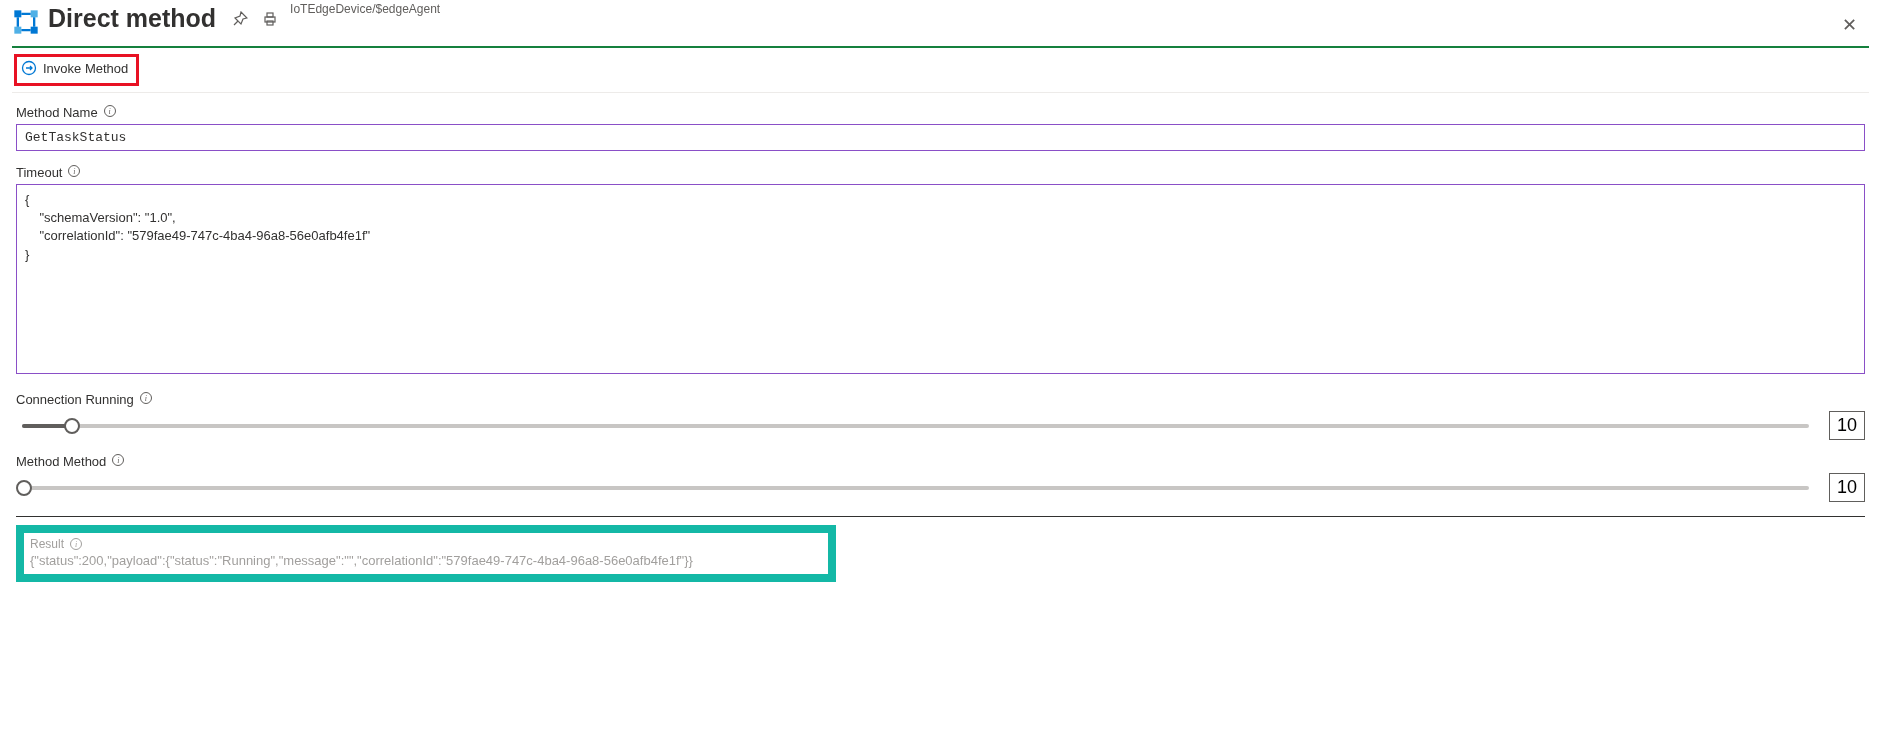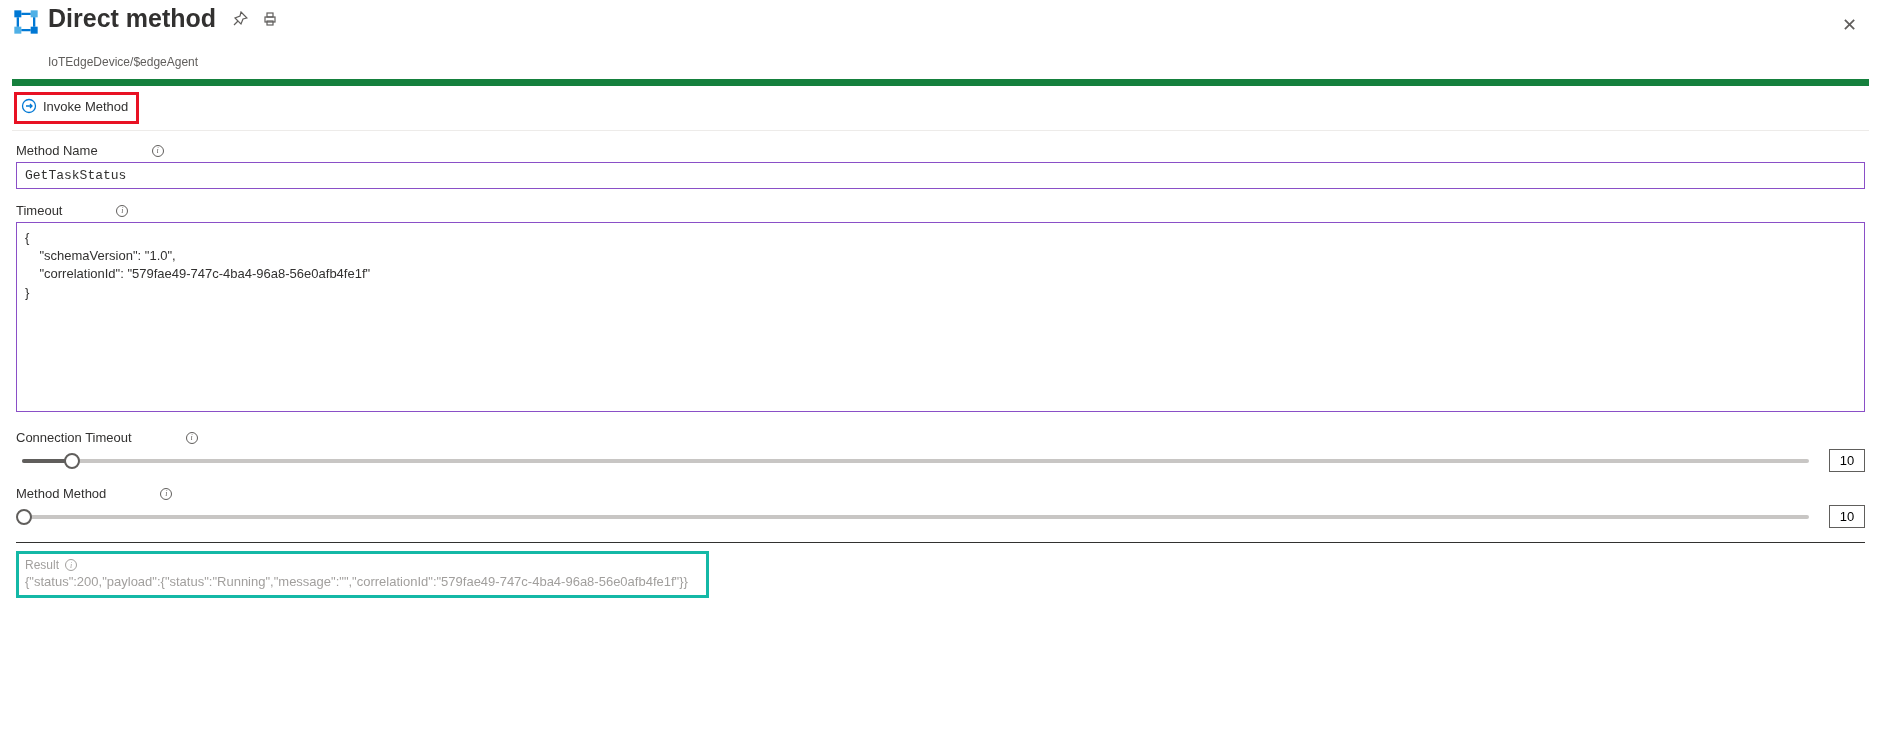--- a/index.html
+++ b/index.html
@@ -15,21 +15,21 @@
       align-items: flex-start;
       position: relative;
       padding-bottom: 10px;
     }
     .app-icon {
       width: 28px; height: 28px;
       margin-right: 8px;
       flex-shrink: 0;
       margin-top: 4px;
     }
-    .title-block { display: flex; flex-direction: column; gap: 24px; }
+    .title-block { display: flex; flex-direction: row; }
     .title-line { display: flex; align-items: center; }
     .title {
       font-size: 25px;
       font-weight: 600;
       color: #323130;
       margin-right: 14px;
     }
     .head-btn {
       width: 20px; height: 20px;
       display: inline-flex; align-items: center; justify-content: center;
@@ -45,21 +45,21 @@
     .close-x {
       position: absolute;
       right: 8px;
       top: 6px;
       font-size: 18px;
       color: #605e5c;
       cursor: pointer;
       padding: 4px;
     }
     .toolbar {
-      border-top: 7px solid #15803d;
+      border-top: 2px solid #15803d;
       border-bottom: 1px solid #edebe9;
       padding: 6px 0 6px 2px;
       margin-bottom: 12px;
     }
     .highlight-invoke {
       display: inline-block;
       border: 3px solid #e81123;
       padding: 3px 8px 3px 4px;
     }
     .invoke-btn {
@@ -71,23 +71,21 @@
     }
     .invoke-icon {
       width: 16px; height: 16px;
       margin-right: 6px;
       color: #0078d4;
     }
     .field-label {
       font-size: 13px;
       color: #323130;
       display: flex;
-      align-items: center;
       margin-bottom: 4px;
-      gap: 48px;
     }
     .info-icon {
       width: 12px; height: 12px;
       border: 1px solid #605e5c;
       border-radius: 50%;
       display: inline-flex;
       align-items: center;
       justify-content: center;
       font-size: 8px;
       color: #605e5c;
@@ -147,30 +145,30 @@
       width: 16px; height: 16px;
       background: #fff;
       border: 2px solid #605e5c;
       border-radius: 50%;
       transform: translate(-50%, -50%);
     }
     .slider-value {
       width: 36px;
       border: 1px solid #605e5c;
       padding: 3px 4px;
-      font-size: 13px;
+      font-size: 18px;
       text-align: center;
       margin-left: 14px;
       background: #fff;
     }
     .divider { border-top: 1px solid #323130; margin: 12px 0 8px 0; }
     .result-box {
-      border: 3px solid #14b8a6;
+      border: 8px solid #14b8a6;
       padding: 4px 6px 6px 6px;
-      width: 693px;
+      width: 820px;
     }
     .result-label {
       font-size: 12px;
       color: #a19f9d;
       display: flex;
       align-items: center;
       margin-bottom: 2px;
     }
     .result-value {
       font-size: 13px;
@@ -233,21 +231,21 @@
   <div class="field-label">
     <span>Timeout</span>
     <span class="info-icon">i</span>
   </div>
   <textarea class="text-area" style="">{
     "schemaVersion": "1.0",
     "correlationId": "579fae49-747c-4ba4-96a8-56e0afb4fe1f"
 }</textarea>
 
   <div class="field-label">
-    <span>Connection Timeout</span>
+    <span>Connection Running</span>
     <span class="info-icon">i</span>
   </div>
   <div class="slider-row">
     <div class="slider-wrap">
       <div class="slider-track"></div>
       <div class="slider-fill" style="width:50px"></div>
       <div class="slider-thumb" style="left:56px"></div>
     </div>
     <input class="slider-value" value="10" style="">
   </div>

